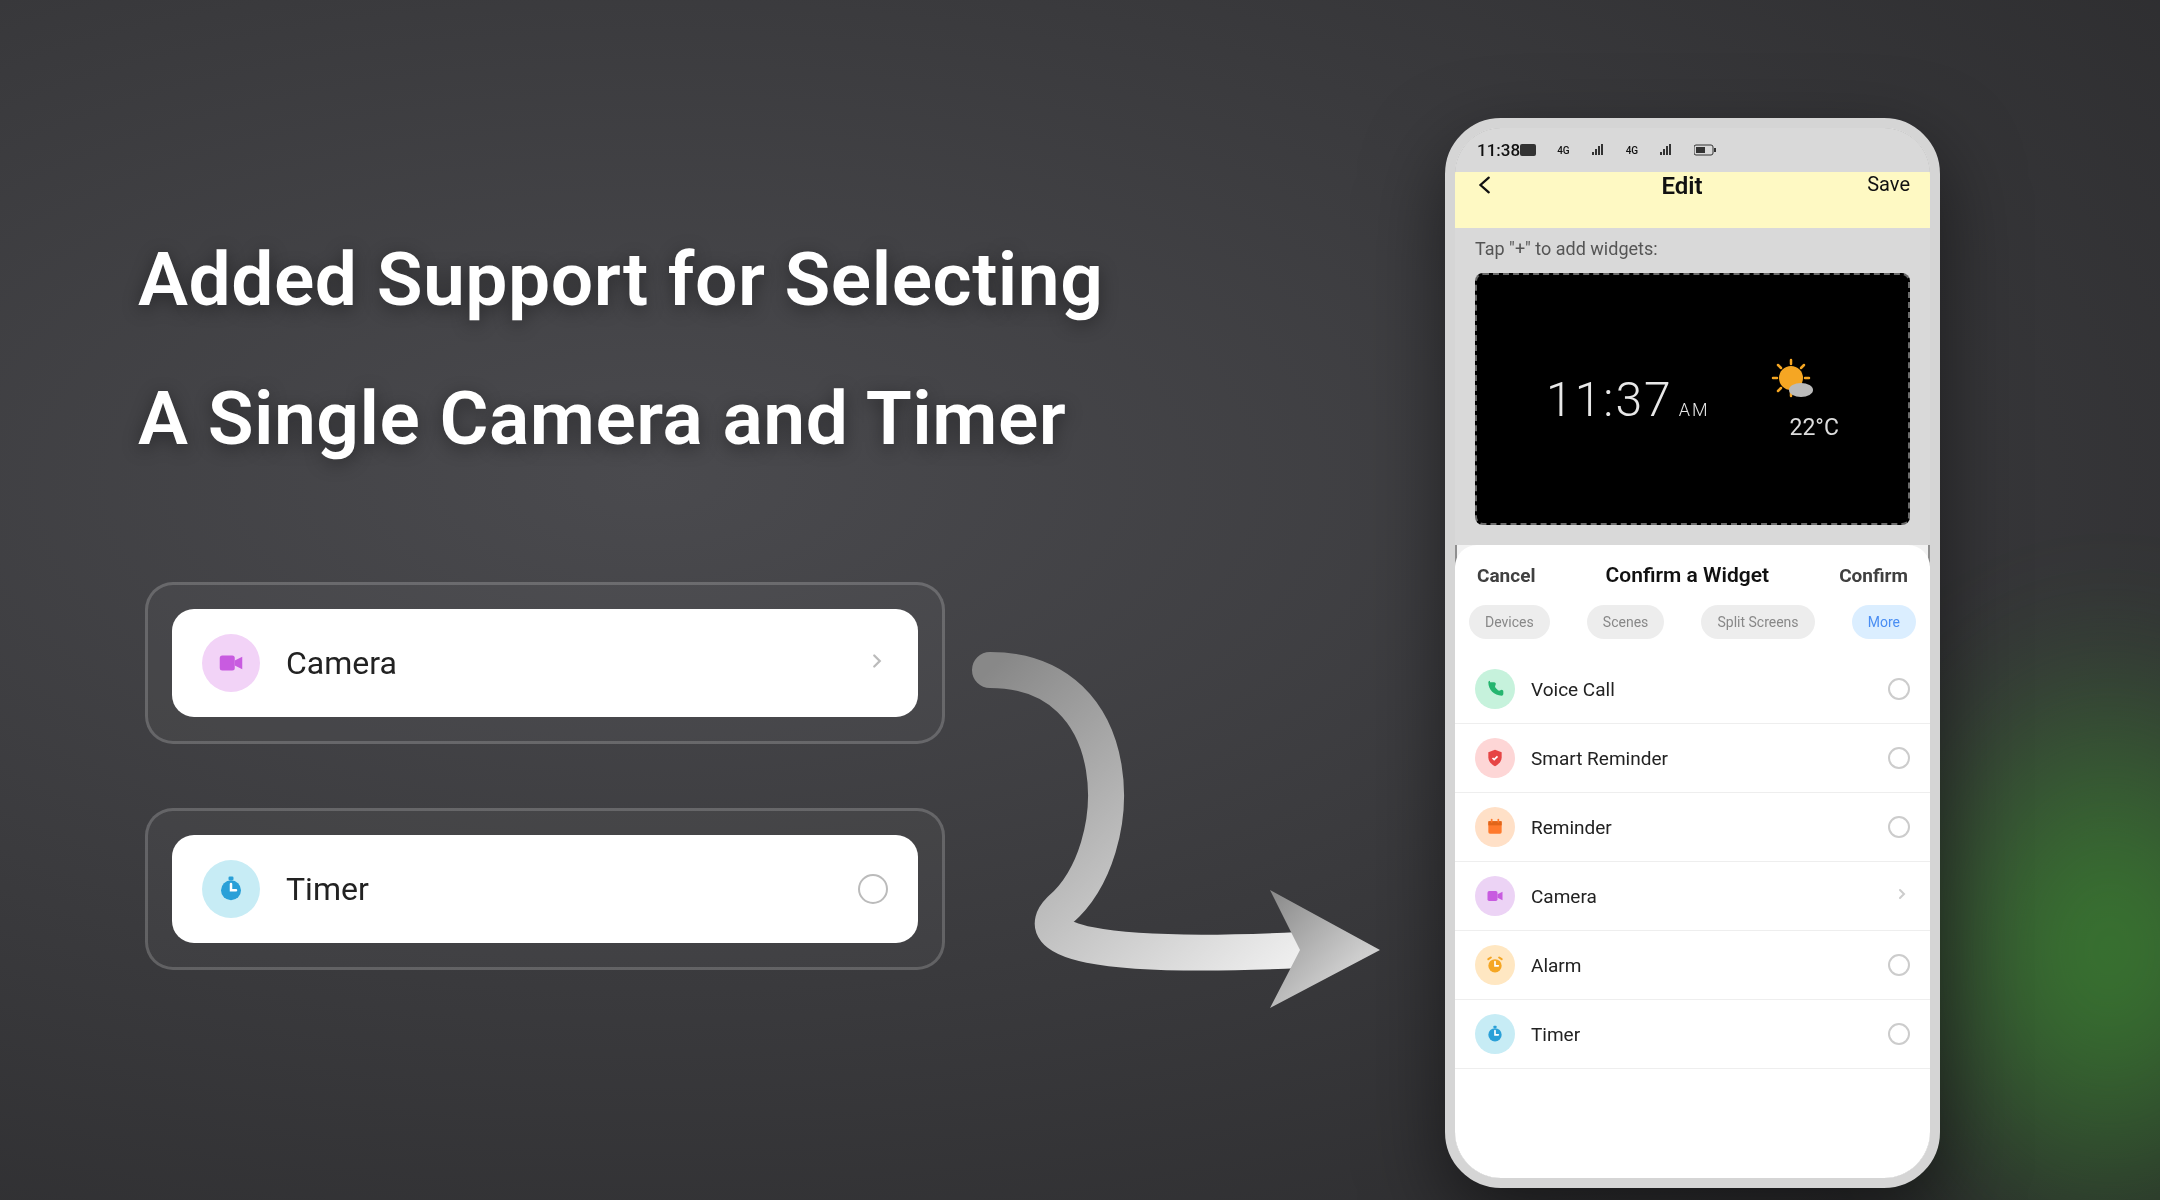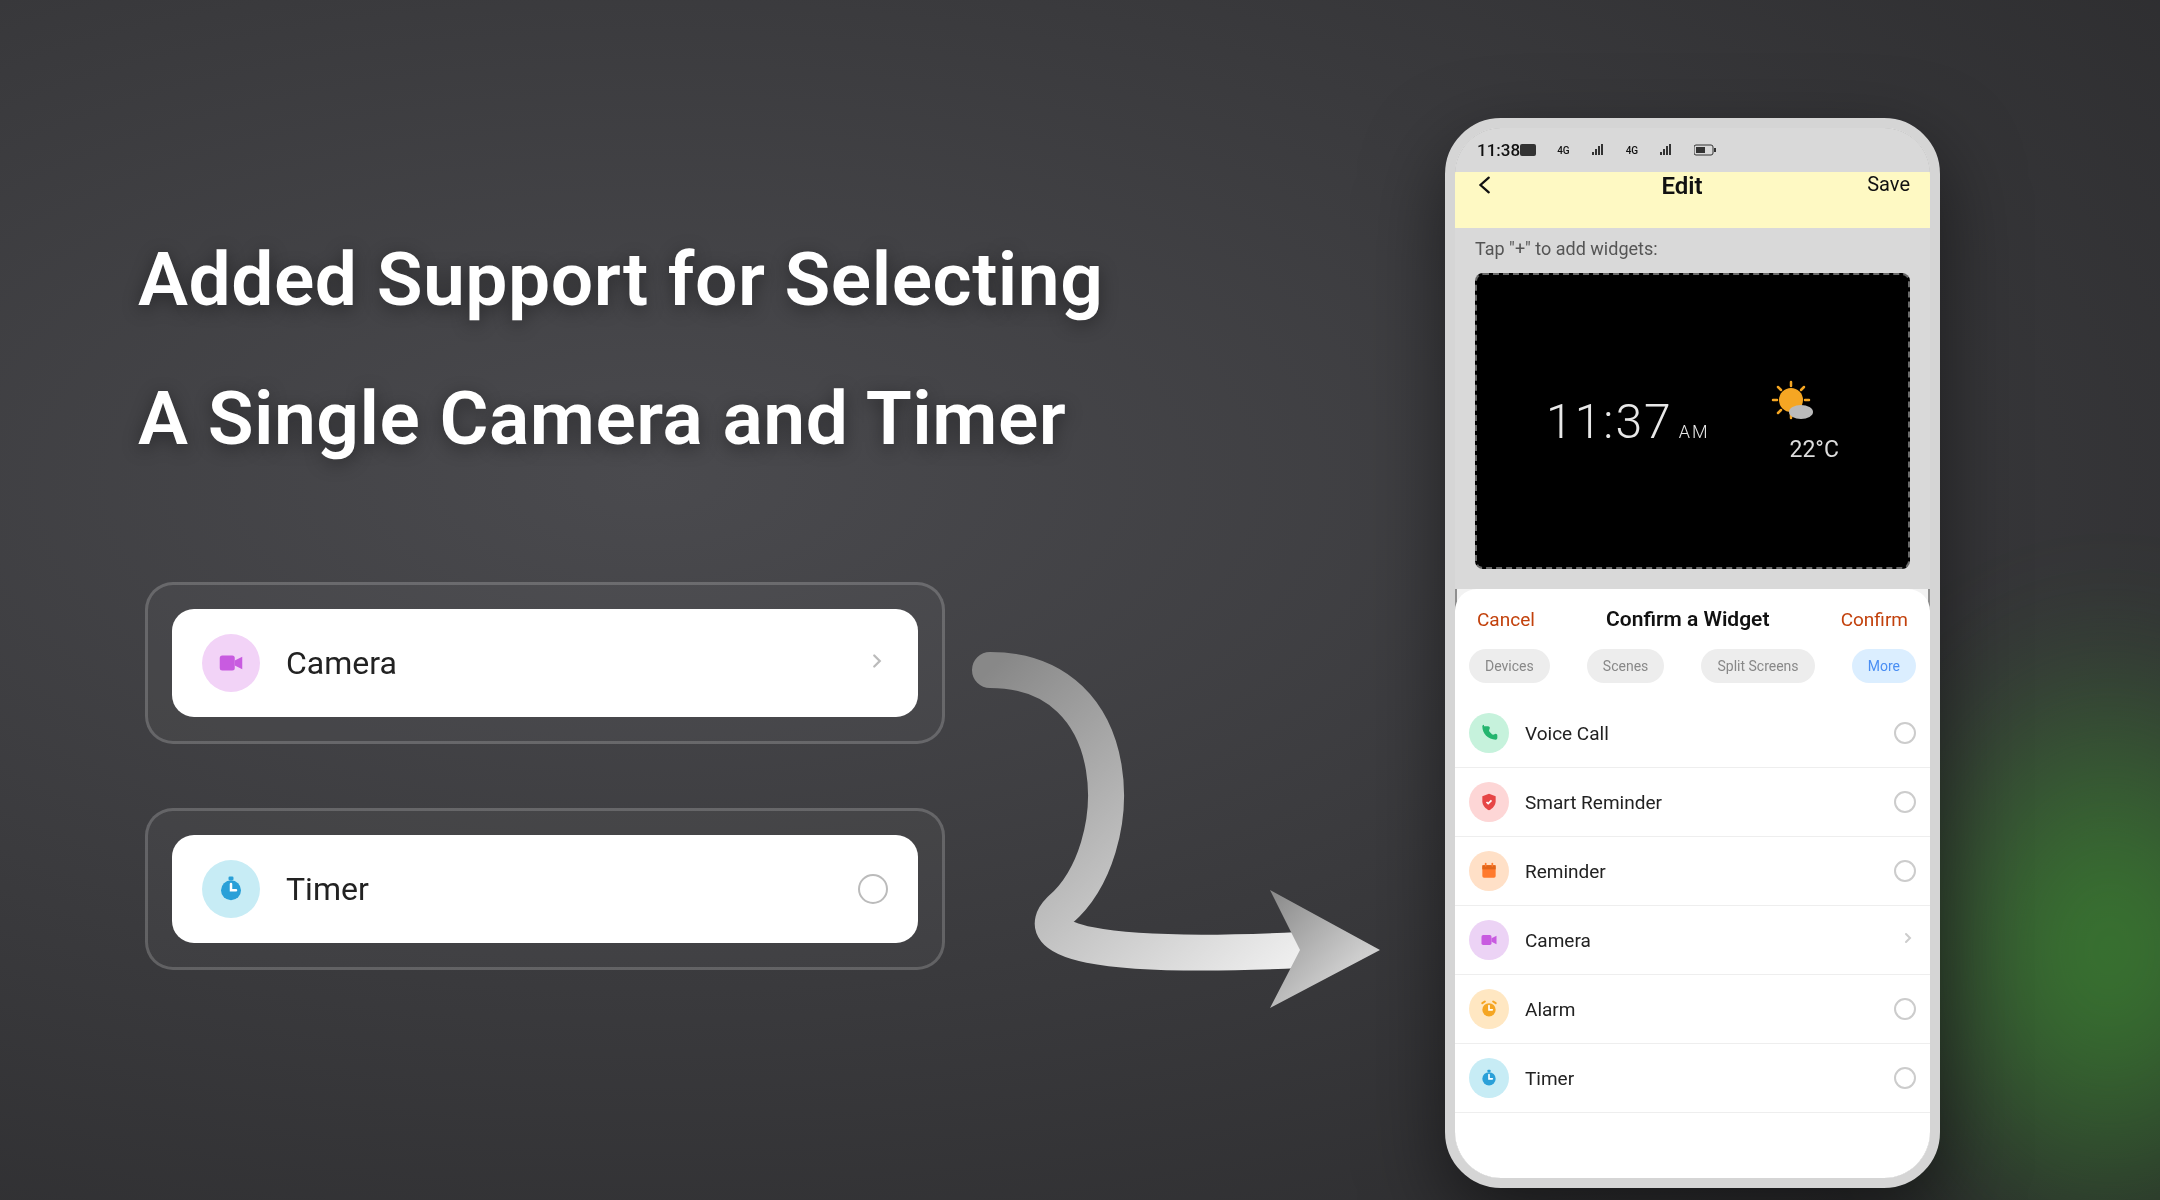--- a/index.html
+++ b/index.html
@@ -112,21 +112,21 @@
   .nav-title { font-size: 24px; font-weight: 600; }
   .nav-save  { font-size: 20px; }
   .hint {
     padding: 10px 20px 14px;
     font-size: 18px;
     color: #555;
     background: #d9d9d9;
   }
   .preview-wrap { background:#d9d9d9; padding: 0 20px 20px; }
   .preview {
-    height: 296px;
+    height: 252px;
     background: #000;
     border: 2px dashed #6a6a6a;
     border-radius: 8px;
     display: flex;
     align-items: center;
     justify-content: center;
     gap: 40px;
   }
   .clock { text-align: center; color: #e8e8e8; }
   .clock-time { font-size: 48px; font-weight: 300; letter-spacing: 2px; }
@@ -139,40 +139,40 @@
     background: #fff;
     border-radius: 22px 22px 0 0;
     height: 640px;
     display:flex; flex-direction:column;
   }
   .sheet-header {
     display:flex; align-items:center; justify-content:space-between;
     padding: 18px 22px 14px;
     font-size: 19px;
   }
-  .sheet-cancel, .sheet-confirm { color: #c2410c; }
+  .sheet-cancel, .sheet-confirm { color: #404040; font-weight: bold; }
   .sheet-title { font-weight: 600; font-size: 21px; color:#111; }
   .tabs {
     display:flex; gap:12px;
     padding: 4px 14px 16px;
     justify-content: space-between;
   }
   .tab {
     font-size:14px;
     padding: 9px 16px;
     border-radius: 18px;
     background:#ededed;
     color:#888;
     white-space:nowrap;
   }
   .tab.active { background:#dbeeff; color:#4a8ef3; }
   .wlist { flex:1; overflow:hidden; }
   .witem {
     display:flex; align-items:center;
-    padding: 14px 14px;
+    padding: 14px 20px;
     border-bottom: 1px solid #eee;
   }
   .wic {
     width: 40px; height: 40px; border-radius: 50%;
     display:flex; align-items:center; justify-content:center;
     margin-right: 16px; flex-shrink:0;
   }
   .wic.voice    { background:#c6f2dc; }
   .wic.security { background:#fdd6d6; }
   .wic.reminder { background:#ffe0c7; }

